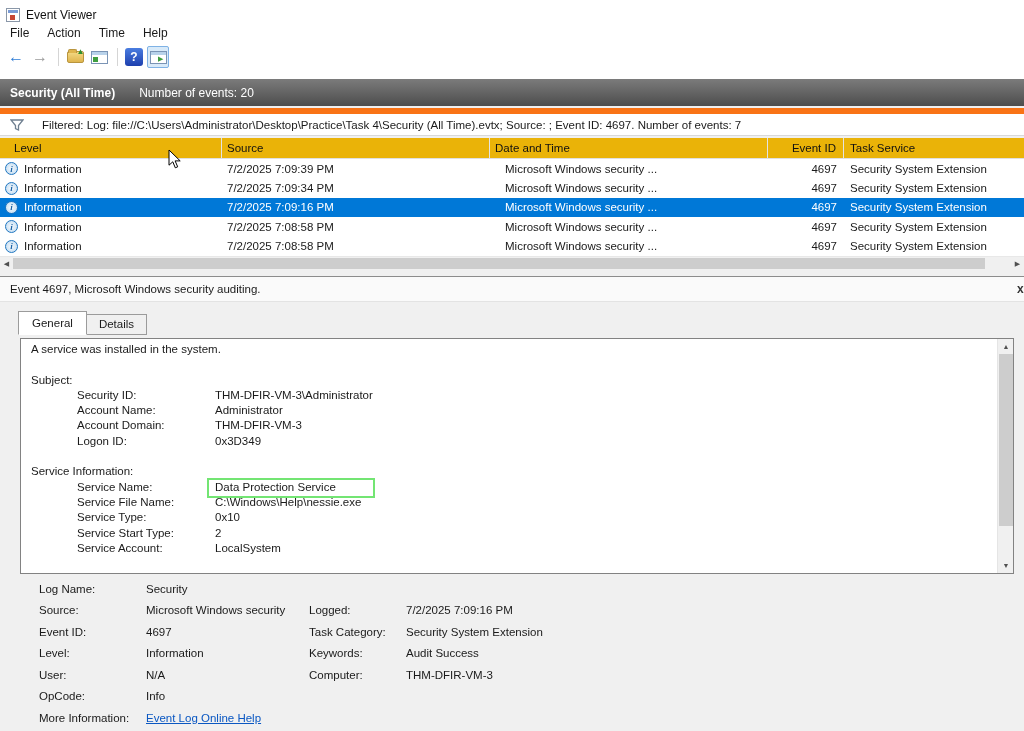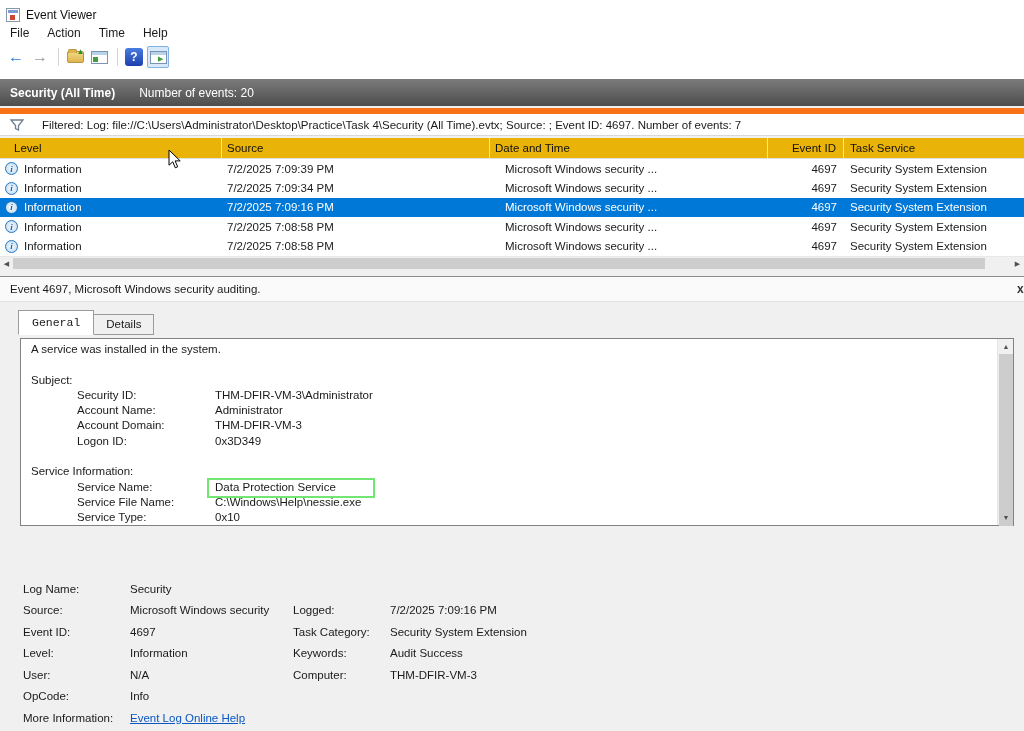--- a/index.html
+++ b/index.html
@@ -62,37 +62,37 @@
   .hscroll { position:absolute; top:256px; left:0; width:1024px; height:13px; background:#f0f0f0; border-top:1px solid #e8e8e8; }
   .hs-arrow { position:absolute; top:0; width:13px; height:13px; display:flex; align-items:center; justify-content:center; font-size:7px; color:#505050; }
   .hs-left { left:0; } .hs-right { right:0; }
   .hs-thumb { position:absolute; top:1px; left:13px; width:972px; height:11px; background:#cdcdcd; }
 
   
   .event-header { position:absolute; top:276px; left:0; width:1024px; height:26px; background:#fafafa; border-top:1px solid #8c8c8c; border-bottom:1px solid #e3e3e3; display:flex; align-items:center; padding-left:10px; }
   .close-x { position:absolute; right:-3px; top:5px; width:10px; overflow:hidden; font-weight:bold; font-size:12px; color:#333; }
   .tabs { position:absolute; top:310px; left:18px; height:25px; display:flex; align-items:flex-end; }
   .tab { padding:3px 12px 4px 12px; border:1px solid #9b9b9b; background:#f0f0f0; margin-right:-1px; }
-  .tab.active { background:#fff; border-bottom-color:#fff; padding:5px 13px 5px 13px; position:relative; z-index:2;font-family:Liberation Mono, monospace; }
-
-  
-  .descbox { position:absolute; top:338px; left:20px; width:994px; height:188px; background:#fff; border:1px solid #828282; }
+  .tab.active { background:#fff; border-bottom-color:#fff; padding:5px 13px 5px 13px; position:relative; z-index:2; }
+
+  
+  .descbox { position:absolute; top:338px; left:20px; width:994px; height:236px; background:#fff; border:1px solid #828282; }
   .desc-content { position:absolute; top:0; left:0; right:17px; bottom:0; padding:3px 0 0 10px; line-height:15.3px; overflow:hidden; }
   .dline { height:15.3px; white-space:nowrap; }
   .dfield { margin-left:46px; }
   .dfield .flabel { display:inline-block; width:138px; }
   .green-box { display:inline-block; width:168px; padding:0 0 1px 6px; border:2px solid #73e573; margin:-2px 0 -2px -8px; }
   .vscroll { position:absolute; top:0; right:0; bottom:0; width:16px; background:#f0f0f0; border-left:1px solid #e5e5e5; }
   .vs-arrow { position:absolute; left:0; width:16px; height:15px; display:flex; align-items:center; justify-content:center; font-size:7px; color:#505050; }
   .vs-up { top:0; } .vs-down { bottom:0; }
   .vs-thumb { position:absolute; top:15px; left:1px; width:14px; height:172px; background:#cdcdcd; }
 
   
   .details { position:absolute; top:575px; left:0; width:1024px; bottom:0; background:#f0f0f0; padding:3px 0 0 23px; }
-  .drow { display:grid; grid-template-columns:107px 163px 97px auto; height:21.5px; align-items:center; }
+  .drow { display:grid; grid-template-columns:107px 163px 97px auto; height:21.5px; align-items:center;margin-left:16px; }
   .dlink { color:#0a57c2; text-decoration:underline; cursor:pointer; }
 
   
   .cursor { position:absolute; left:168px; top:149px; z-index:10; }
 </style>
 </head>
 <body>
 
 <div class="window">
 

